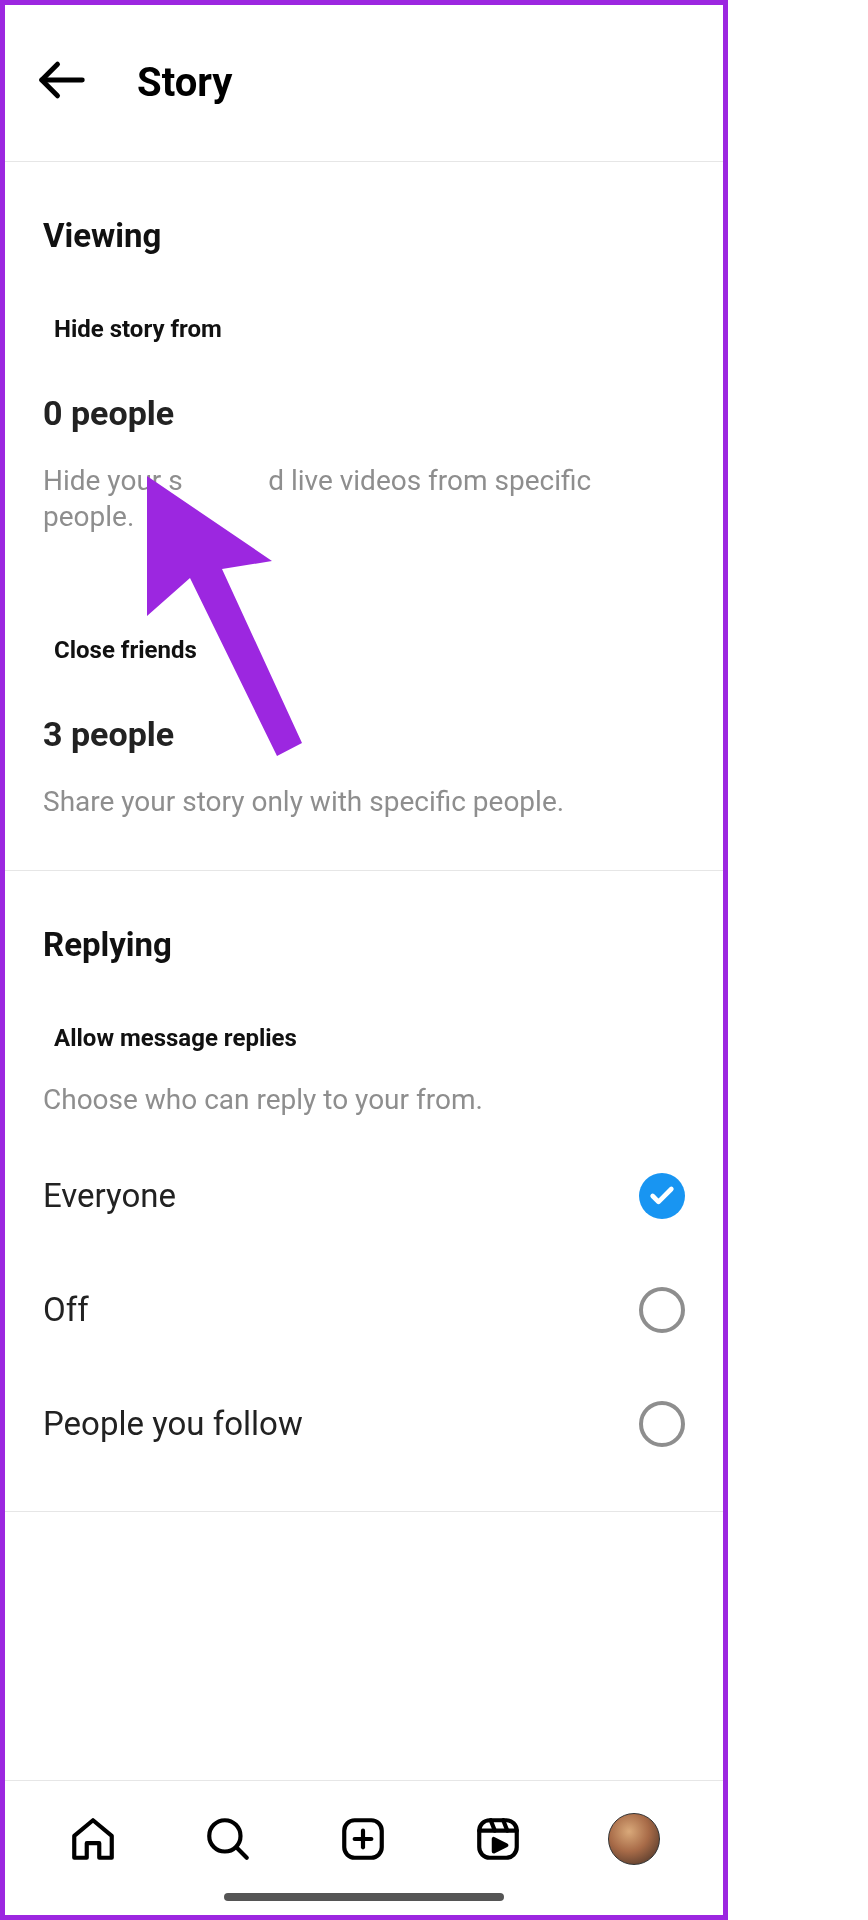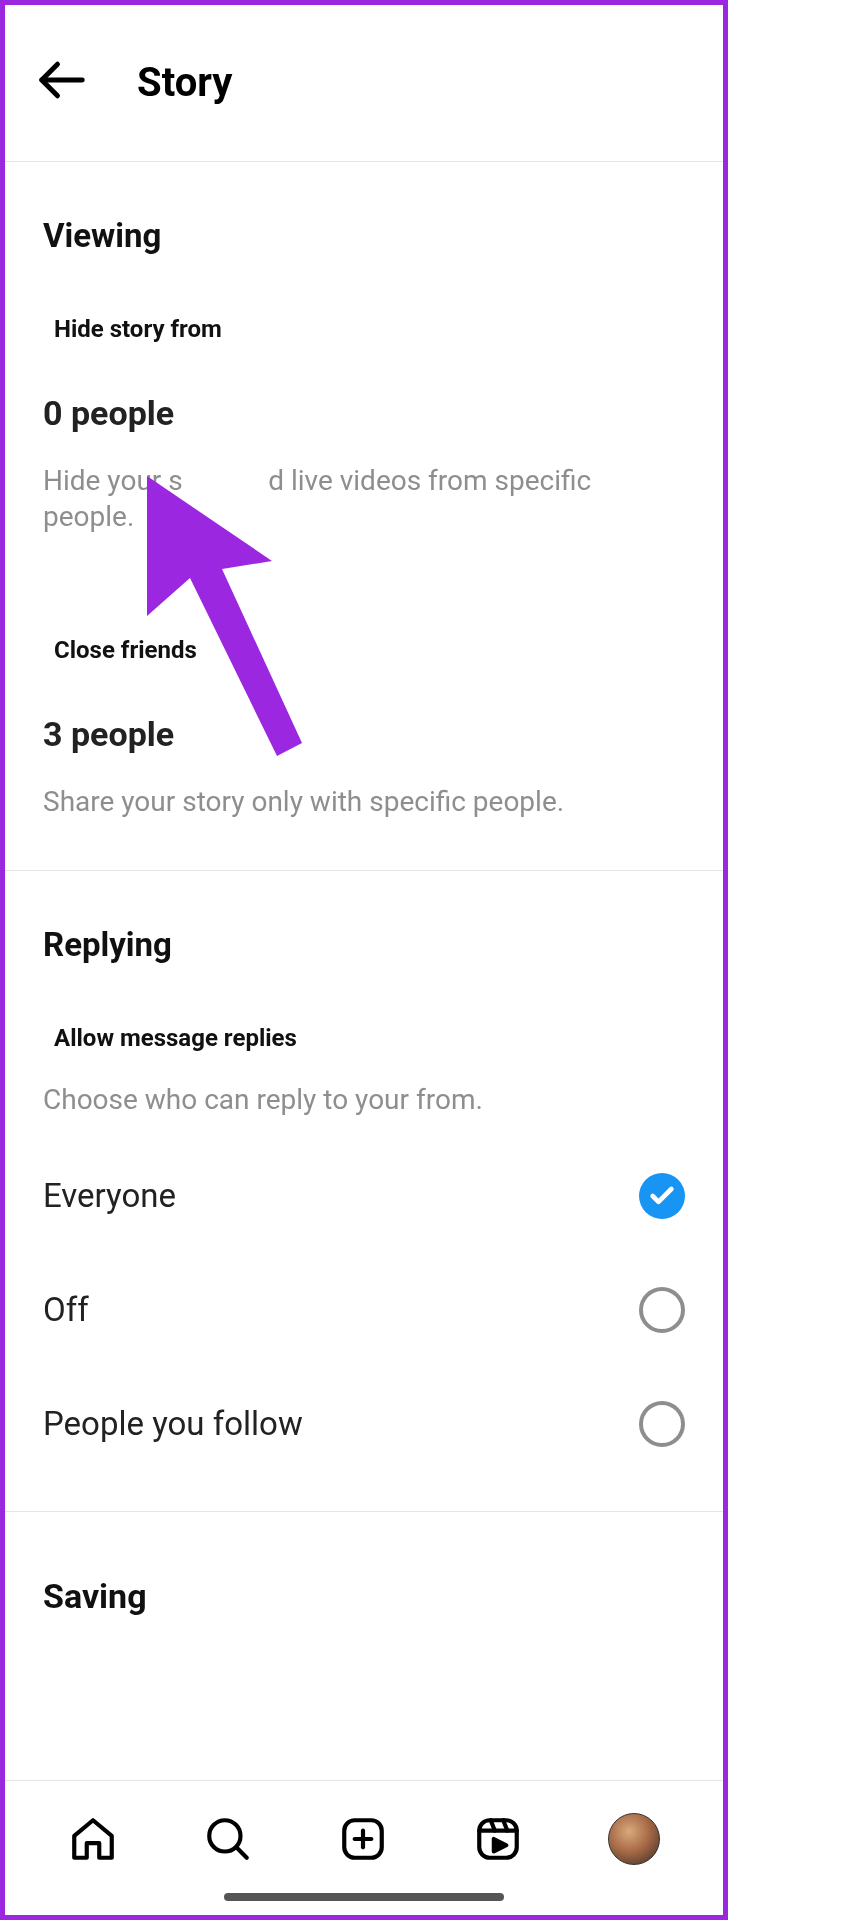--- a/index.html
+++ b/index.html
@@ -204,23 +204,20 @@
     </div>
 
     <div class="radio-row">
       <div class="radio-label">People you follow</div>
       <div class="radio-circle"></div>
     </div>
 
     <div style="height:30px"></div>
     <div class="divider"></div>
 
-    <div class="saving-section">
-      <div class="saving-title">Saving</div>
-    </div>
 
   </div>
 
   <div class="bottom-nav">
     <div class="nav-item">
       <svg viewBox="0 0 24 24" fill="none" stroke="#000" stroke-width="2" stroke-linecap="round" stroke-linejoin="round">
         <path d="M3 10.5 L12 3 L21 10.5 V21 H15 V14 H9 V21 H3 Z"></path>
       </svg>
     </div>
     <div class="nav-item">

